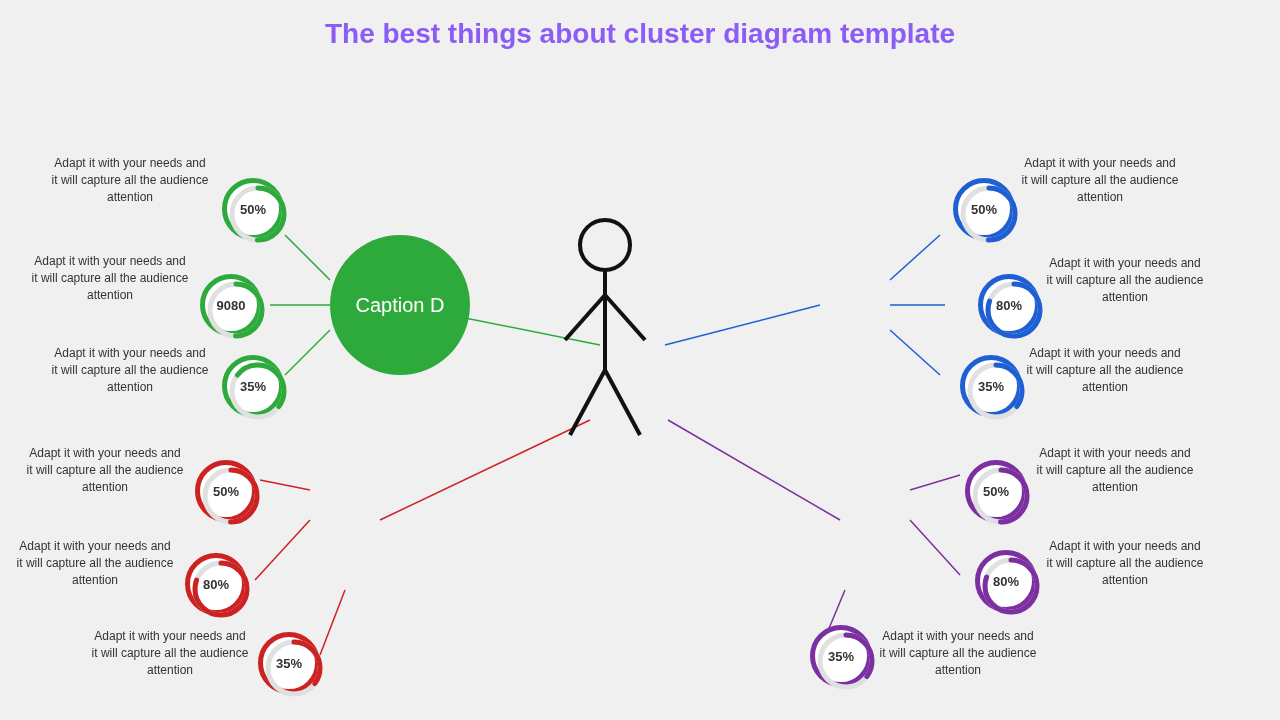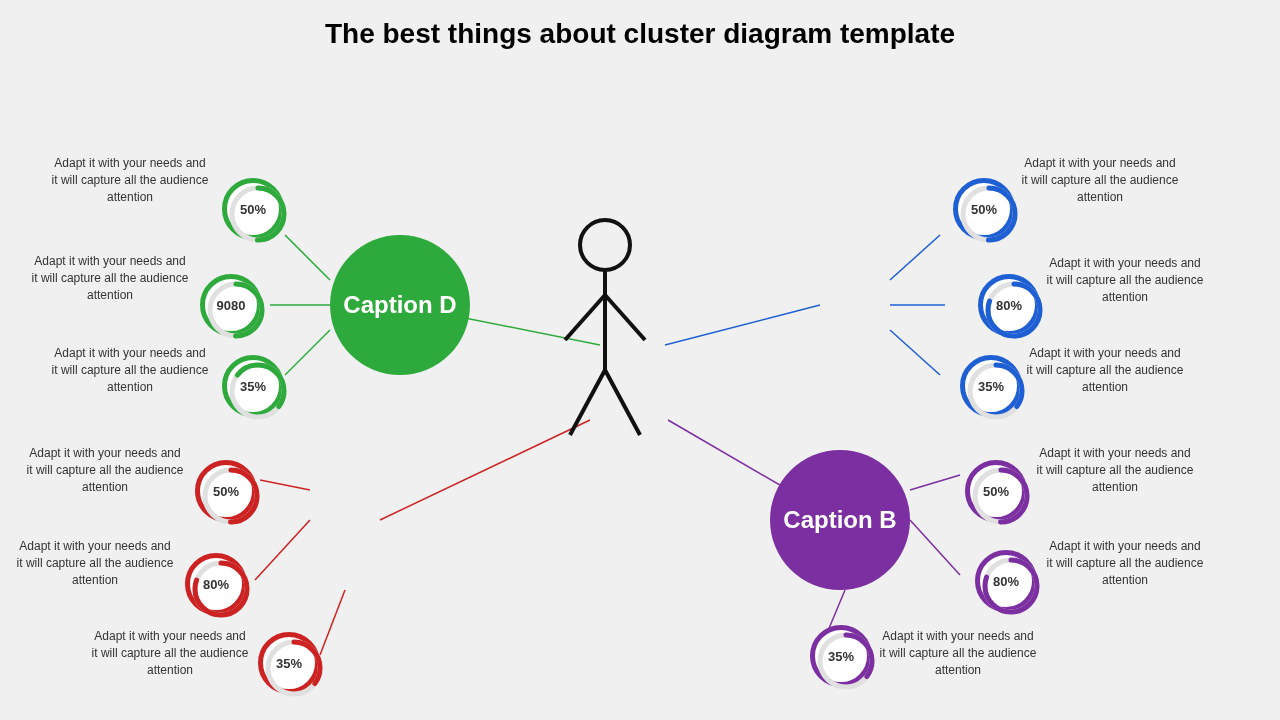--- a/index.html
+++ b/index.html
@@ -8,21 +8,21 @@
       height: 720px;
       background: #f0f0f0;
       font-family: Arial, sans-serif;
       overflow: hidden;
       position: relative;
     }
     .page-title {
       text-align: center;
       font-size: 28px;
       font-weight: bold;
-      color: #000000;
+      color: #8b5cf6;
       padding-top: 18px;
       padding-bottom: 10px;
     }
     .main-content {
       position: relative;
       width: 1280px;
       height: 660px;
     }
     svg.connectors {
       position: absolute;
@@ -39,22 +39,22 @@
       width: 110px;
       height: 260px;
     }
     
     .caption-circle {
       position: absolute;
       border-radius: 50%;
       display: flex;
       align-items: center;
       justify-content: center;
-      font-size: 24px;
-      font-weight: bold;
+      font-size: 20px;
+      font-weight: normal;
       color: white;
       text-align: right;
     }
     
     .stat-circle {
       position: absolute;
       width: 62px;
       height: 62px;
       border-radius: 50%;
       background: white;
@@ -173,23 +173,20 @@
       <line x1="55" y1="155" x2="90" y2="220" stroke="#111" stroke-width="4"></line>
     </svg>
   </div>
 
   <div id="caption-d" class="caption-circle">
     <span>Caption D</span>
   </div>
 
 
 
-  <div id="caption-b" class="caption-circle">
-    <span>Caption B</span>
-  </div>
 
   <div class="stat-circle stat-green" style="top:118px; left:222px;">
     <svg class="stat-svg" viewBox="0 0 62 62">
       <circle cx="31" cy="31" r="26" fill="none" stroke="#e0e0e0" stroke-width="5"></circle>
       <circle cx="31" cy="31" r="26" fill="none" stroke="#2eaa3c" stroke-width="5" stroke-dasharray="81.7 81.7" stroke-dashoffset="0" stroke-linecap="round" transform="rotate(-90 31 31)"></circle>
     </svg>
     <span style="position:relative;z-index:1;">50%</span>
   </div>
   <div class="desc-text" style="top:95px; left:50px;">Adapt it with your needs and it will capture all the audience attention</div>
 

